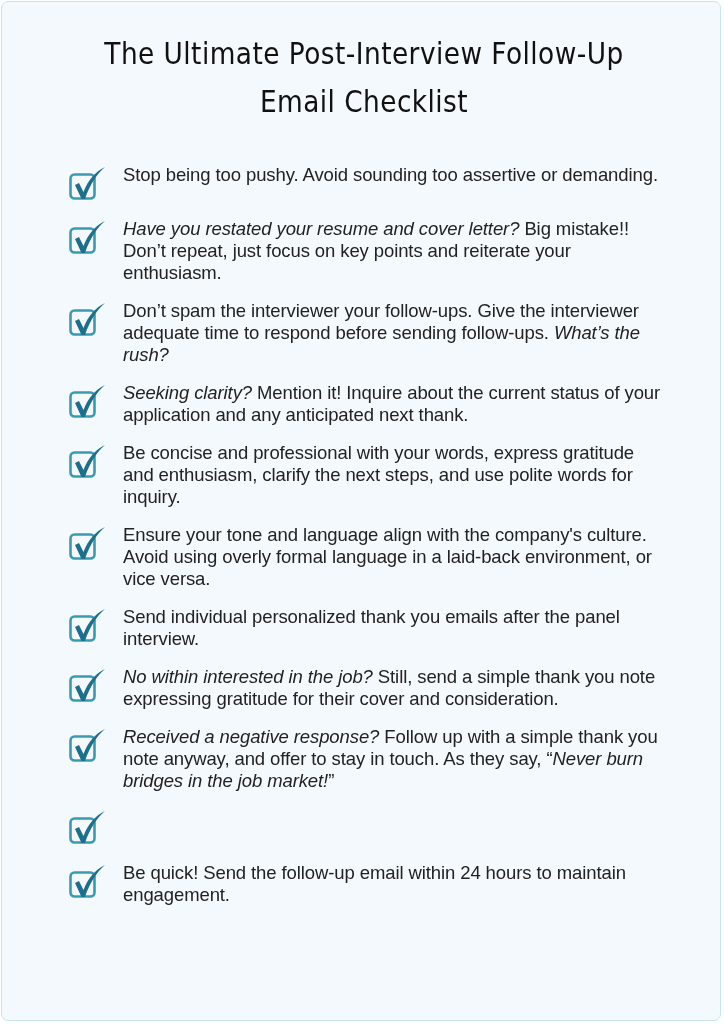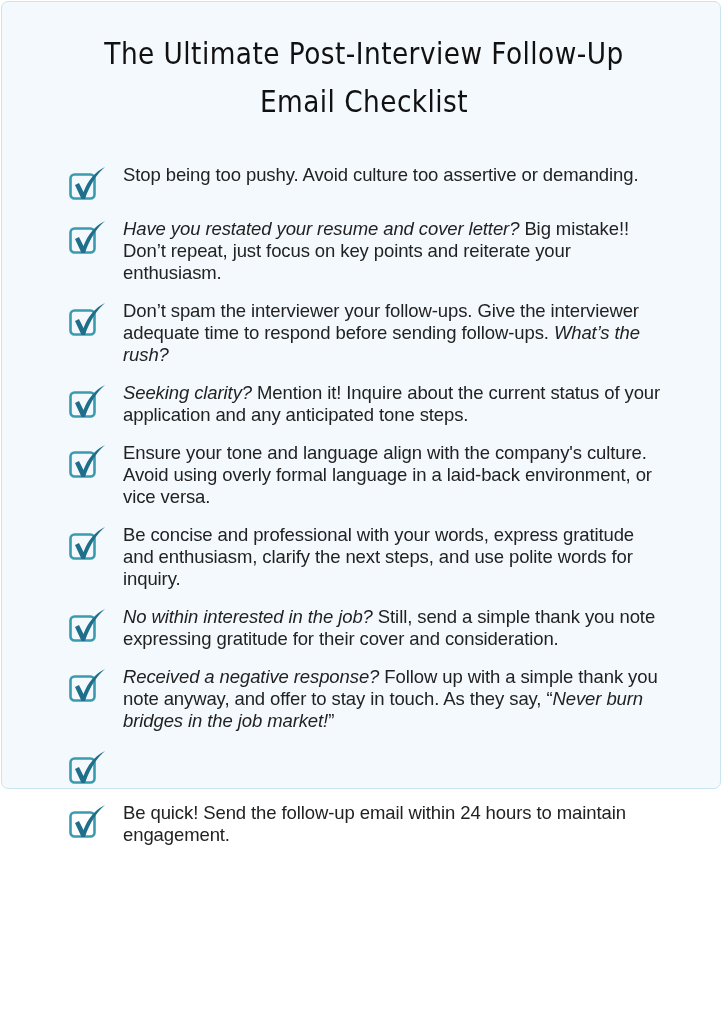--- a/index.html
+++ b/index.html
@@ -11,21 +11,21 @@
       width: 724px;
       height: 1024px;
       position: relative;
       overflow: hidden;
     }
     .card {
       position: absolute;
       left: 1px;
       top: 1px;
       width: 720px;
-      height: 788px;
+      height: 1020px;
       background: #f4f9fd;
       border: 1px solid #c9e6ee;
       border-radius: 7px;
       box-sizing: border-box;
     }
     .title {
       position: absolute;
       left: 0;
       top: 28px;
       width: 724px;
@@ -81,21 +81,21 @@
 </div>
 
 <ul class="list" id="checklist">
     <li class="item">
     <span class="check">
       <svg width="40" height="36" viewBox="0 0 40 36">
         <rect x="2.5" y="8.5" width="24" height="24" rx="4" ry="4" fill="none" stroke="#3a9bb0" stroke-width="2.6"></rect>
         <path d="M7 19 L11 17 L15.5 26 C20 14 27 6 37 1 C29 8 22 18 17 33 L13.5 33 Z" fill="#1f6f8a"></path>
       </svg>
     </span>
-    <span class="text"><span>Stop being too pushy. Avoid culture too assertive or demanding.</span></span>
+    <span class="text"><span>Stop being too pushy. Avoid sounding too assertive or demanding.</span></span>
   </li>
     <li class="item">
     <span class="check">
       <svg width="40" height="36" viewBox="0 0 40 36">
         <rect x="2.5" y="8.5" width="24" height="24" rx="4" ry="4" fill="none" stroke="#3a9bb0" stroke-width="2.6"></rect>
         <path d="M7 19 L11 17 L15.5 26 C20 14 27 6 37 1 C29 8 22 18 17 33 L13.5 33 Z" fill="#1f6f8a"></path>
       </svg>
     </span>
     <span class="text"><em>Have you restated your resume and cover letter?</em><span> Big mistake!! Don’t repeat, just focus on key points and reiterate your enthusiasm.</span></span>
   </li>
@@ -108,39 +108,48 @@
     </span>
     <span class="text"><span>Don’t spam the interviewer your follow-ups. Give the interviewer adequate time to respond before sending follow-ups. </span><em>What’s the rush?</em></span>
   </li>
     <li class="item">
     <span class="check">
       <svg width="40" height="36" viewBox="0 0 40 36">
         <rect x="2.5" y="8.5" width="24" height="24" rx="4" ry="4" fill="none" stroke="#3a9bb0" stroke-width="2.6"></rect>
         <path d="M7 19 L11 17 L15.5 26 C20 14 27 6 37 1 C29 8 22 18 17 33 L13.5 33 Z" fill="#1f6f8a"></path>
       </svg>
     </span>
-    <span class="text"><em>Seeking clarity?</em><span> Mention it! Inquire about the current status of your application and any anticipated tone steps.</span></span>
+    <span class="text"><em>Seeking clarity?</em><span> Mention it! Inquire about the current status of your application and any anticipated next thank.</span></span>
+  </li>
+    <li class="item">
+    <span class="check">
+      <svg width="40" height="36" viewBox="0 0 40 36">
+        <rect x="2.5" y="8.5" width="24" height="24" rx="4" ry="4" fill="none" stroke="#3a9bb0" stroke-width="2.6"></rect>
+        <path d="M7 19 L11 17 L15.5 26 C20 14 27 6 37 1 C29 8 22 18 17 33 L13.5 33 Z" fill="#1f6f8a"></path>
+      </svg>
+    </span>
+    <span class="text"><span>Be concise and professional with your words, express gratitude and enthusiasm, clarify the next steps, and use polite words for inquiry.</span></span>
   </li>
     <li class="item">
     <span class="check">
       <svg width="40" height="36" viewBox="0 0 40 36">
         <rect x="2.5" y="8.5" width="24" height="24" rx="4" ry="4" fill="none" stroke="#3a9bb0" stroke-width="2.6"></rect>
         <path d="M7 19 L11 17 L15.5 26 C20 14 27 6 37 1 C29 8 22 18 17 33 L13.5 33 Z" fill="#1f6f8a"></path>
       </svg>
     </span>
     <span class="text"><span>Ensure your tone and language align with the company's culture. Avoid using overly formal language in a laid-back environment, or vice versa.</span></span>
   </li>
     <li class="item">
     <span class="check">
       <svg width="40" height="36" viewBox="0 0 40 36">
         <rect x="2.5" y="8.5" width="24" height="24" rx="4" ry="4" fill="none" stroke="#3a9bb0" stroke-width="2.6"></rect>
         <path d="M7 19 L11 17 L15.5 26 C20 14 27 6 37 1 C29 8 22 18 17 33 L13.5 33 Z" fill="#1f6f8a"></path>
       </svg>
     </span>
-    <span class="text"><span>Be concise and professional with your words, express gratitude and enthusiasm, clarify the next steps, and use polite words for inquiry.</span></span>
+    <span class="text"><span>Send individual personalized thank you emails after the panel interview.</span></span>
   </li>
     <li class="item">
     <span class="check">
       <svg width="40" height="36" viewBox="0 0 40 36">
         <rect x="2.5" y="8.5" width="24" height="24" rx="4" ry="4" fill="none" stroke="#3a9bb0" stroke-width="2.6"></rect>
         <path d="M7 19 L11 17 L15.5 26 C20 14 27 6 37 1 C29 8 22 18 17 33 L13.5 33 Z" fill="#1f6f8a"></path>
       </svg>
     </span>
     <span class="text"><em>No within interested in the job?</em><span> Still, send a simple thank you note expressing gratitude for their cover and consideration.</span></span>
   </li>

